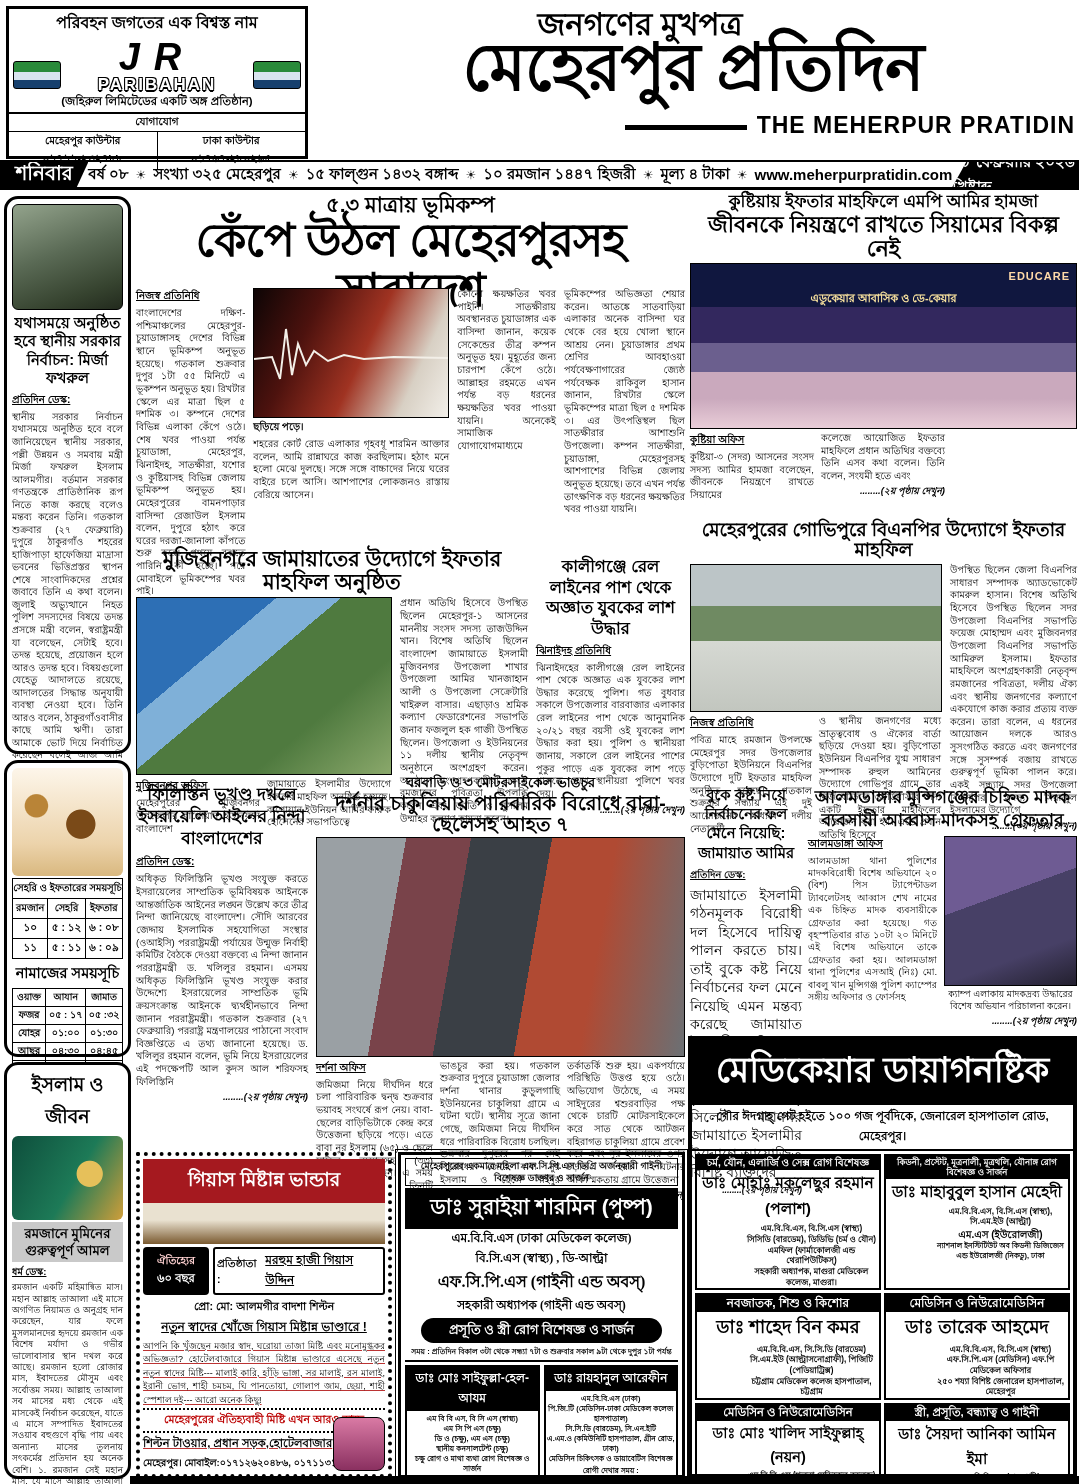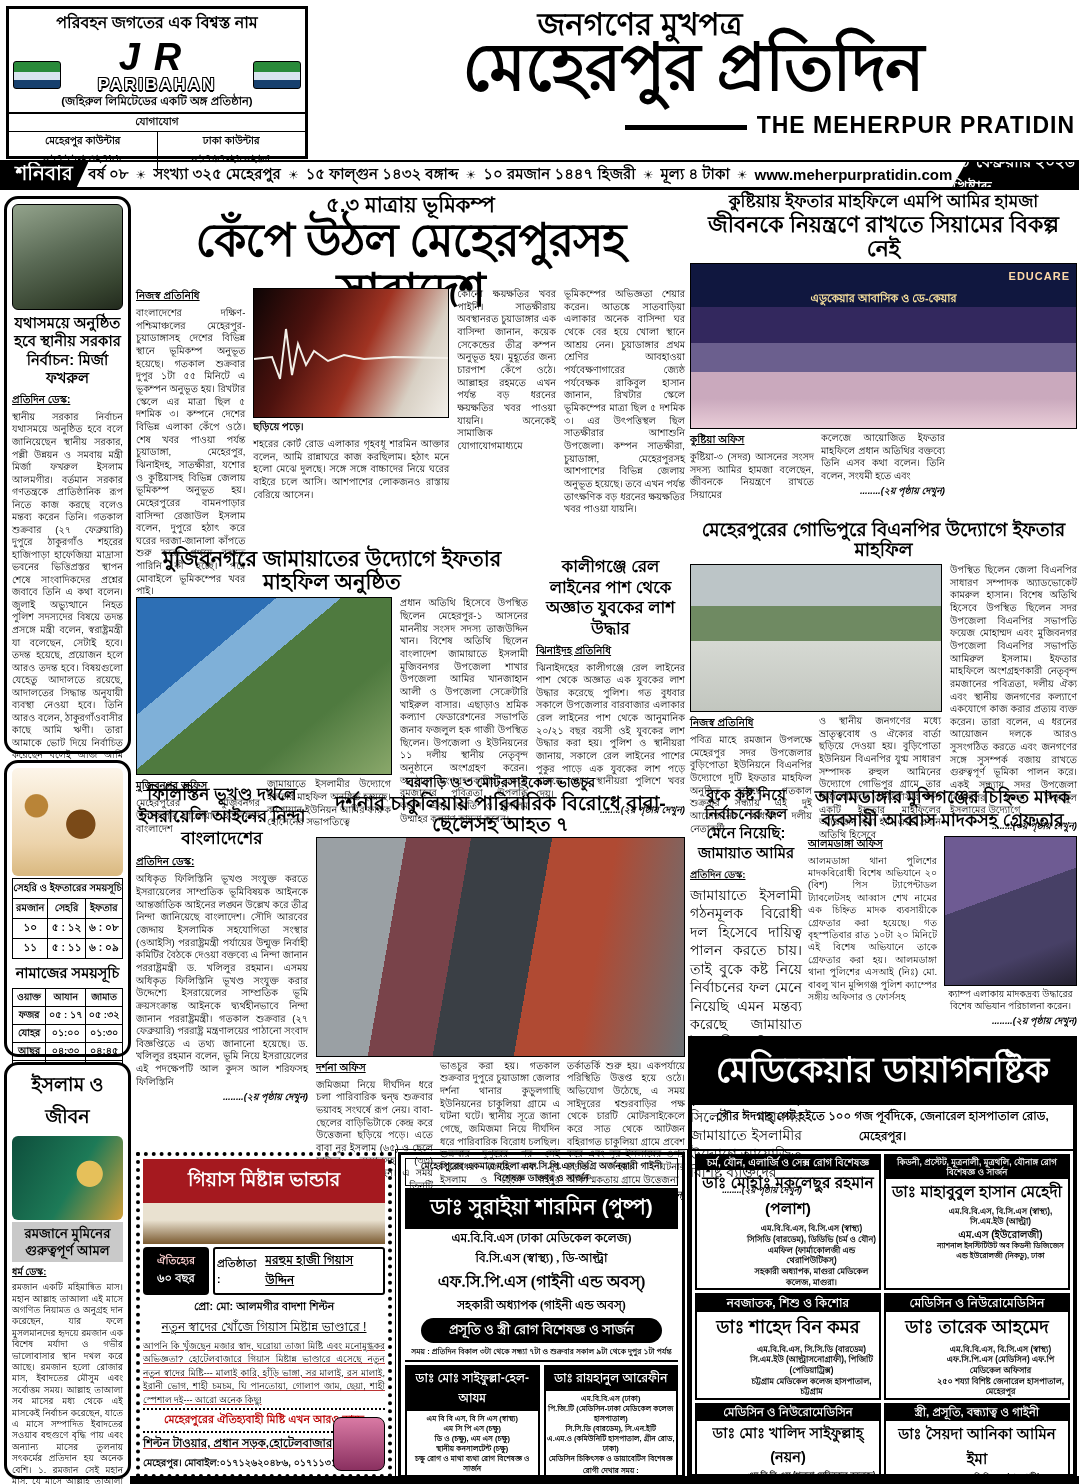--- a/index.html
+++ b/index.html
@@ -377,21 +377,21 @@
       <div class="blackbar ctr" style="width:66px;display:flex;flex-direction:column;justify-content:center;border-radius:4px;">
         <span style="font-size:10.5px;font-weight:bold;color:#ffd2d2;">ঐতিহ্যের</span>
         <span style="font-size:11.5px;font-weight:bold;">৬০ বছর</span>
       </div>
       <div style="flex:1;border:2px solid #000;border-radius:3px;display:flex;align-items:center;justify-content:center;gap:4px;padding:2px;">
         <span style="font-size:10.5px;font-weight:bold;">প্রতিষ্ঠাতা :</span>
         <span style="font-size:12px;font-weight:900;text-decoration:underline;">মরহুম হাজী গিয়াস উদ্দিন</span>
       </div>
     </div>
     <div class="ctr" style="font-size:10.8px;font-weight:bold;margin-top:3px;">প্রো: মো: আলমগীর বাদশা শিল্টন</div>
-    <div class="ctr" style="font-size:12.2px;font-weight:400;text-decoration:underline;margin:1px 0;">নতুন  স্বাদের খোঁজে গিয়াস মিষ্টান্ন ভাণ্ডারে !</div>
+    <div class="ctr" style="font-size:12.2px;font-weight:700;text-decoration:underline;margin:1px 0;">নতুন  স্বাদের খোঁজে গিয়াস মিষ্টান্ন ভাণ্ডারে !</div>
     <p style="font-size:9px;line-height:1.5;text-align:justify;margin:1px 0;text-decoration:underline;text-decoration-color:#b33;">আপনি কি খুঁজছেন মজার স্বাদ, ঘরোয়া তাজা মিষ্টি এবং মনোমুগ্ধকর অভিজ্ঞতা? হোটেলবাজারে গিয়াস মিষ্টান্ন ভাণ্ডারে এসেছে নতুন নতুন স্বাদের  মিষ্টি--- মালাই কারি, হাঁড়ি ভাঙ্গা, সর মালাই, রস মালাই, ইরানী ভোগ, শাহী চমচম, ঘি পানতোয়া, গোলাপ জাম, ছেয়া, শাহী স্পেশাল দই--- আরো অনেক কিছু!</p>
     <div class="ctr" style="font-size:10.8px;font-weight:900;color:#b00;border-top:2px dotted #000;border-bottom:2px dotted #000;padding:1px 0;">মেহেরপুরের ঐতিহ্যবাহী মিষ্টি এখন আরও কাছে</div>
     <div style="position:relative;flex:1;">
       <div style="font-size:11.5px;font-weight:900;margin-top:2px;text-decoration:underline;text-decoration-color:#b33;">শিল্টন টাওয়ার, প্রধান সড়ক,হোটেলবাজার</div>
       <div style="font-size:9.6px;font-weight:bold;margin-top:2px;">মেহেরপুর। মোবাইল:০১৭১২৬২০৪৮৬, ০১৭১১৩১৪১৮৬</div>
       <div class="photo ph-man" style="position:absolute;right:0;bottom:0;width:50px;height:52px;border-radius:8px;"></div>
     </div>
   </div>
 
   <div class="abs" style="left:398px;top:1152px;width:287px;height:326px;border:3px solid #000;outline:1px solid #000;outline-offset:2px;box-sizing:border-box;padding:3px 4px;display:flex;flex-direction:column;">

